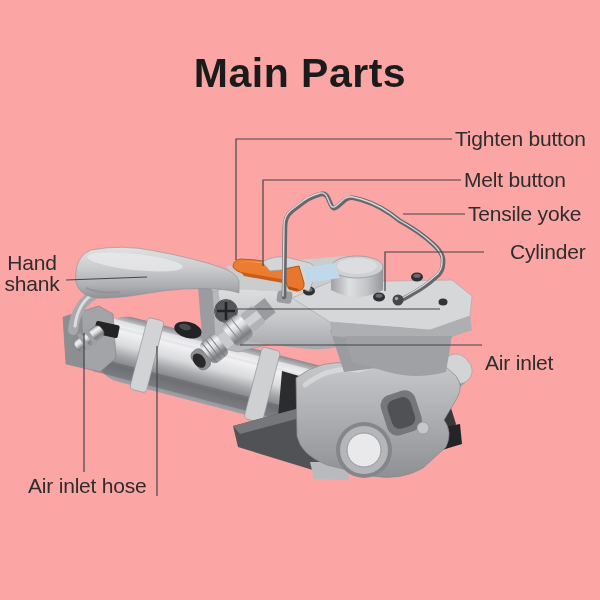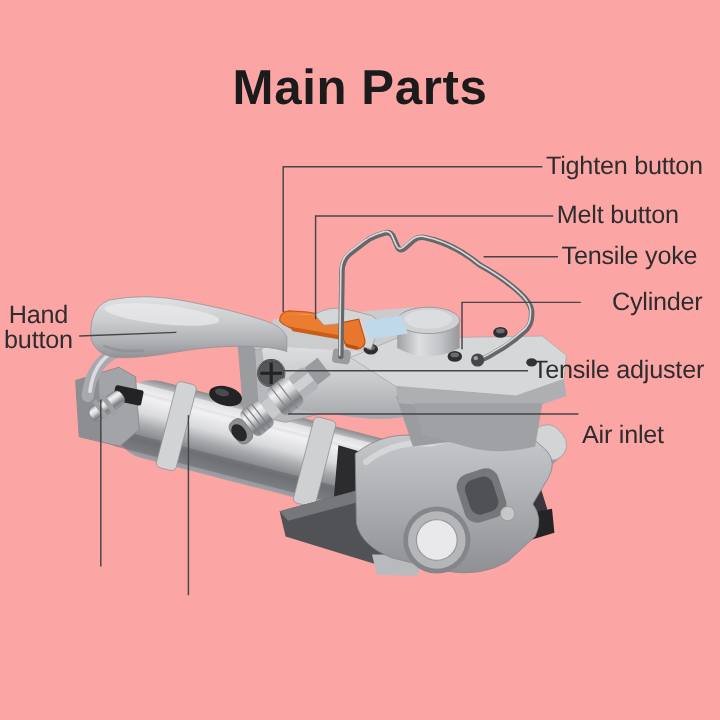--- a/index.html
+++ b/index.html
@@ -215,18 +215,18 @@
       <polyline points="157,346 157,496"></polyline>
     </g>
   </svg>
 
   <div class="part-label" style="left:464px;top:169px;">Melt button</div>
   <div class="part-label" style="left:455px;top:128px;">Tighten button</div>
   <div class="part-label" style="left:468px;top:203px;">Tensile yoke</div>
   <div class="part-label" style="left:487px;top:241px;margin-left:23px;">Cylinder</div>
   <div class="part-label two-line" style="left:0px;top:252px;width:64px;">
     <div>Hand</div>
-    <div>button</div>
+    <div>shank</div>
   </div>
-  <div class="part-label" style="left:444px;top:298px;">Tensile adjuster</div>
   <div class="part-label" style="left:485px;top:352px;">Air inlet</div>
+  <div class="part-label" style="left:28px;top:475px;">Air inlet hose</div>
 
 </div>
 
 </body></html>

